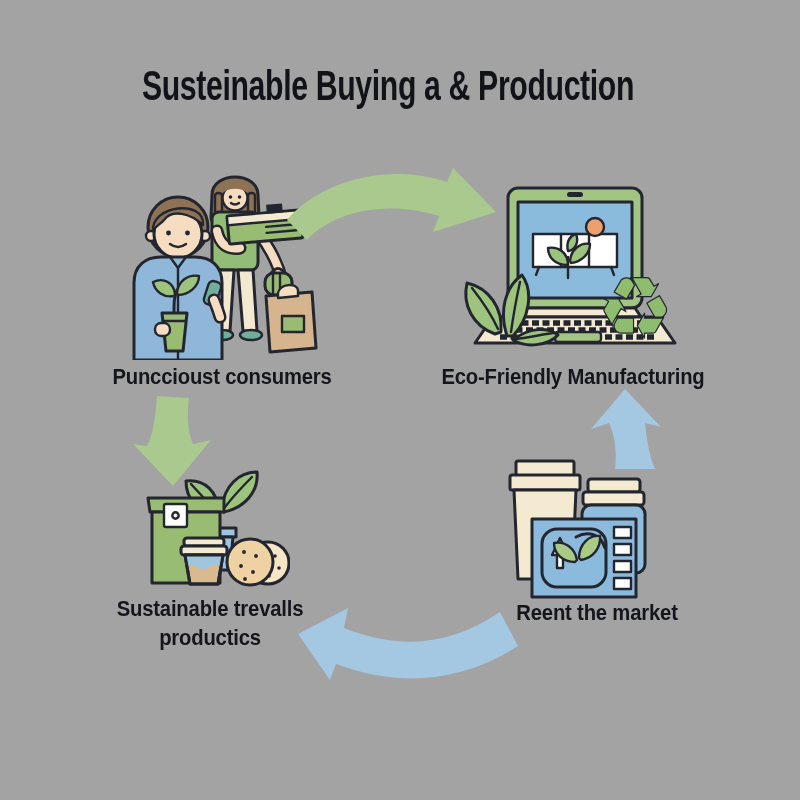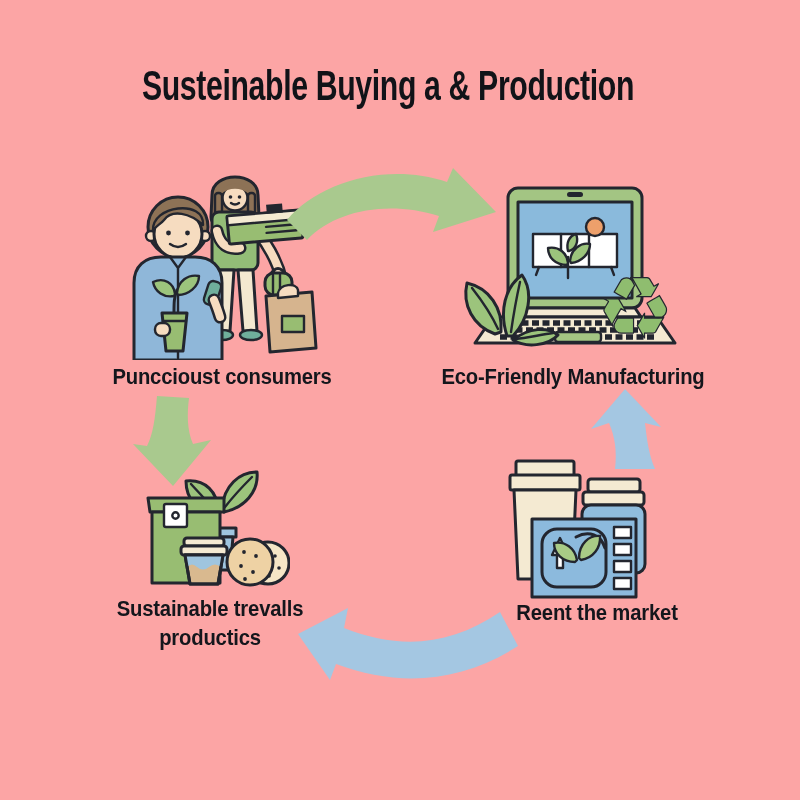--- a/index.html
+++ b/index.html
@@ -1,17 +1,17 @@
 <!DOCTYPE html>
 <html style="--ink: #23262f; --green-arrow: #a9c98e; --blue-arrow: #a4c7e2; --skin: #f6dcc0; --hair: #8d7256; --shirt-blue: #8fb7d9; --shirt-green: #93bd77; --pants: #f3e8d0; --shoe-teal: #6fae9b; --bag-brown: #d6b48e; --laptop-green: #a3c583; --screen-blue: #8abadc; --cream: #f4ead2; --leaf-green: #9cc47c; --recycle-green: #8fbd6f; --box-green: #98bd72; --pot-blue: #9fc5df; --cup-tan: #d9b98f; --cookie-tan: #eed2a4; --cookie-light: #f5e6c6; --jar-blue: #90bddd; --card-blue: #8cbadd; --card-leaf: #a9cb86; --orange: #eda06b; --white: #ffffff;"><head>
 <meta charset="utf-8">
 <style>
   html,body{margin:0;padding:0;background:#ffffff;}
   #canvas{
-    position:relative;width:800px;height:800px;background:#fca5a5;
+    position:relative;width:800px;height:800px;background:#a3a3a3;
     font-family:"Liberation Sans",sans-serif;overflow:hidden;
   }
   .title{
     position:absolute;left:0;top:62px;width:800px;text-align:center;
     font-size:42px;font-weight:bold;color:#111318;letter-spacing:-0.5px;
     transform:translateX(-12px) scaleX(0.72);transform-origin:50% 50%;
     white-space:nowrap;
   }
   .node-label{
     position:absolute;text-align:center;font-weight:bold;color:#14161c;

